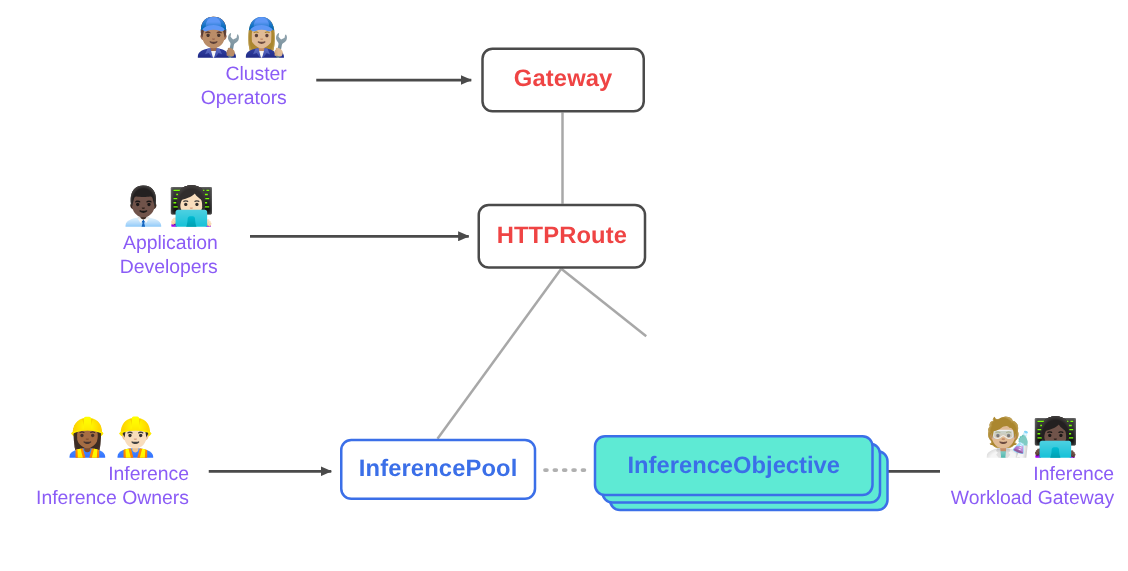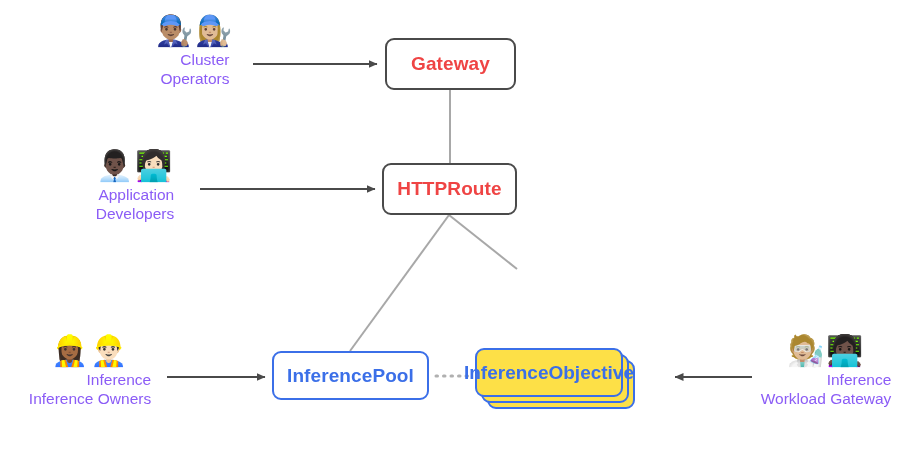--- a/index.html
+++ b/index.html
@@ -31,22 +31,22 @@
   
   #node-gateway   {left:385px;top:38px; width:131px;height:52px;}
   #node-httproute {left:382px;top:163px;width:135px;height:52px;}
   #node-service   {left:450px;top:269px;width:139px;height:52px;}
   #node-inferencepool{left:272px;top:351px;width:157px;height:49px;}
 
   
   #stack-inferenceobjective{position:absolute;left:475px;top:348px;width:212px;height:62px;}
   #stack-inferenceobjective .layer{
     position:absolute;box-sizing:border-box;
-    background:#fde047;border:2.2px solid #3b6fe8;border-radius:9px;
-    width:148px;height:49px;
+    background:#5eead4;border:2.2px solid #3b6fe8;border-radius:9px;
+    width:224px;height:49px;
   }
   #stack-inferenceobjective .l3{left:12px;top:12px;}
   #stack-inferenceobjective .l2{left:6px; top:6px;}
   #stack-inferenceobjective .l1{left:0px; top:0px;
     display:flex;align-items:center;justify-content:center;
     color:#3b6fe8;font-size:19px;font-weight:bold;white-space:nowrap;}
 
   
   .persona{position:absolute;display:flex;flex-direction:column;align-items:center;}
   .persona .faces{

